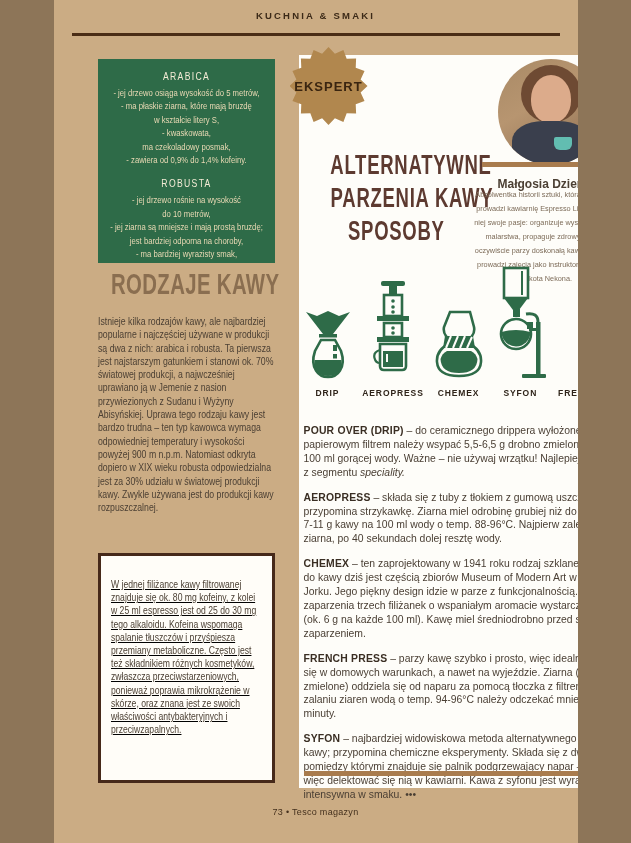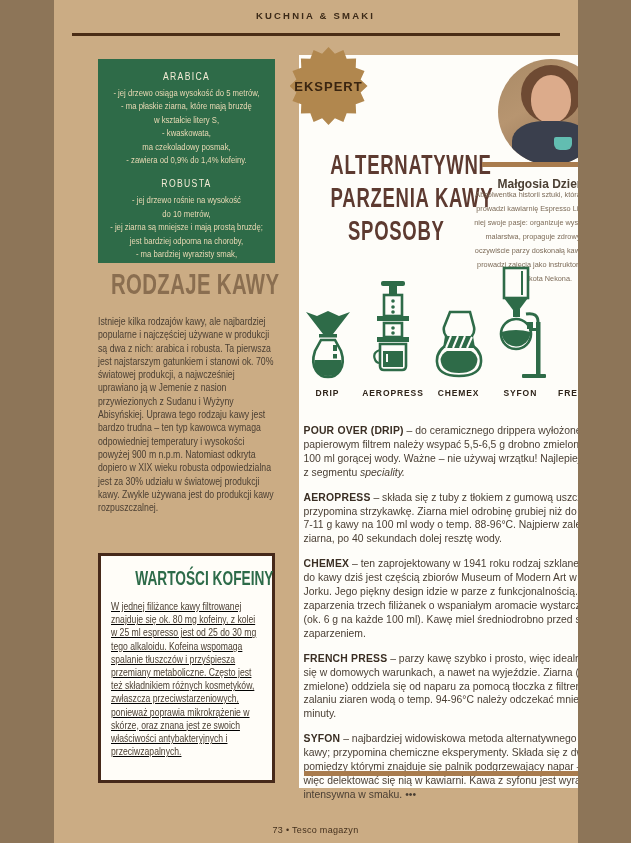--- a/index.html
+++ b/index.html
@@ -10,21 +10,21 @@
     font-family:"Liberation Sans", sans-serif;
   }
   
   .header {
     position:absolute; top:10px; left:0; right:0; text-align:center;
     font-size:9.5px; letter-spacing:2.2px; font-weight:bold; color:#3c2a18;
   }
   .header-rule { position:absolute; top:33px; left:18px; right:18px; height:3px; background:#4a2d16; }
   .footer {
     position:absolute; top:807px; left:0; right:0; text-align:center;
-    font-size:9px; color:#44301d; letter-spacing:0.3px;margin-top:18px;
+    font-size:9px; color:#44301d; letter-spacing:0.3px;
   }
   
   .left-col { position:absolute; left:44px; top:59px; width:177px; height:760px; }
   .green-box {
     position:absolute; top:0; left:0; width:177px; height:204px;
     background:#2e6b48; text-align:center; padding-top:11px; overflow:hidden;
   }
   .gb-inner { width:215px; margin-left:-19px; transform:scaleX(0.823); transform-origin:center top; }
   .gb-title { color:#f4ecd6; font-size:10.5px; letter-spacing:1.6px; margin-bottom:4px; }
   .gb-title.second { margin-top:11px; }
@@ -116,21 +116,20 @@
       </div>
     </div>
 
     <h2 class="rodzaje-title"><span class="cond">RODZAJE KAWY</span></h2>
 
     <div class="rodzaje-body-wrap">
       <div class="cond-text">Istnieje kilka rodzajów kawy, ale najbardziej popularne i najczęściej używane w produkcji są dwa z nich: arabica i robusta. Ta pierwsza jest najstarszym gatunkiem i stanowi ok. 70% światowej produkcji, a najwcześniej uprawiano ją w Jemenie z nasion przywiezionych z Sudanu i Wyżyny Abisyńskiej. Uprawa tego rodzaju kawy jest bardzo trudna – ten typ kawowca wymaga odpowiedniej temperatury i wysokości powyżej 900 m n.p.m. Natomiast odkryta dopiero w XIX wieku robusta odpowiedzialna jest za 30% udziału w światowej produkcji kawy. Zwykle używana jest do produkcji kawy rozpuszczalnej.</div>
     </div>
 
     <div class="kofeina-box">
-      <h3 class="kofeina-title"><span class="cond">WARTOŚCI KOFEINY</span></h3>
       <div class="kofeina-body-wrap">
         <div class="cond-text">W jednej filiżance kawy filtrowanej znajduje się ok. 80 mg kofeiny, z kolei w 25 ml espresso jest od 25 do 30 mg tego alkaloidu. Kofeina wspomaga spalanie tłuszczów i przyśpiesza przemiany metaboliczne. Często jest też składnikiem różnych kosmetyków, zwłaszcza przeciwstarzeniowych, ponieważ poprawia mikrokrążenie w skórze, oraz znana jest ze swoich właściwości antybakteryjnych i przeciwzapalnych.</div>
       </div>
     </div>
 
   </aside>
 
   <main class="panel">
 
     <div class="badge">

